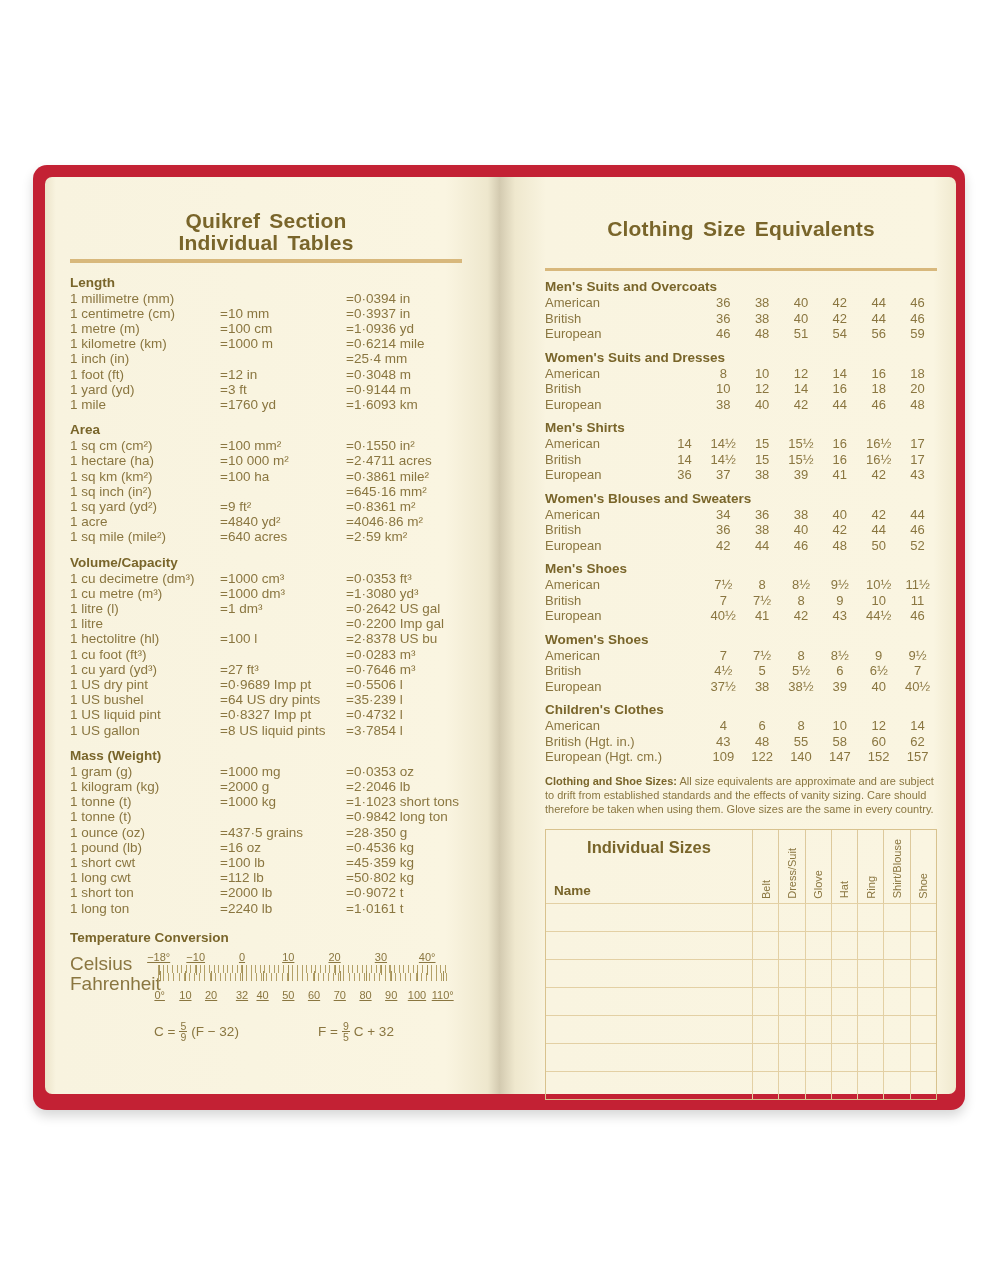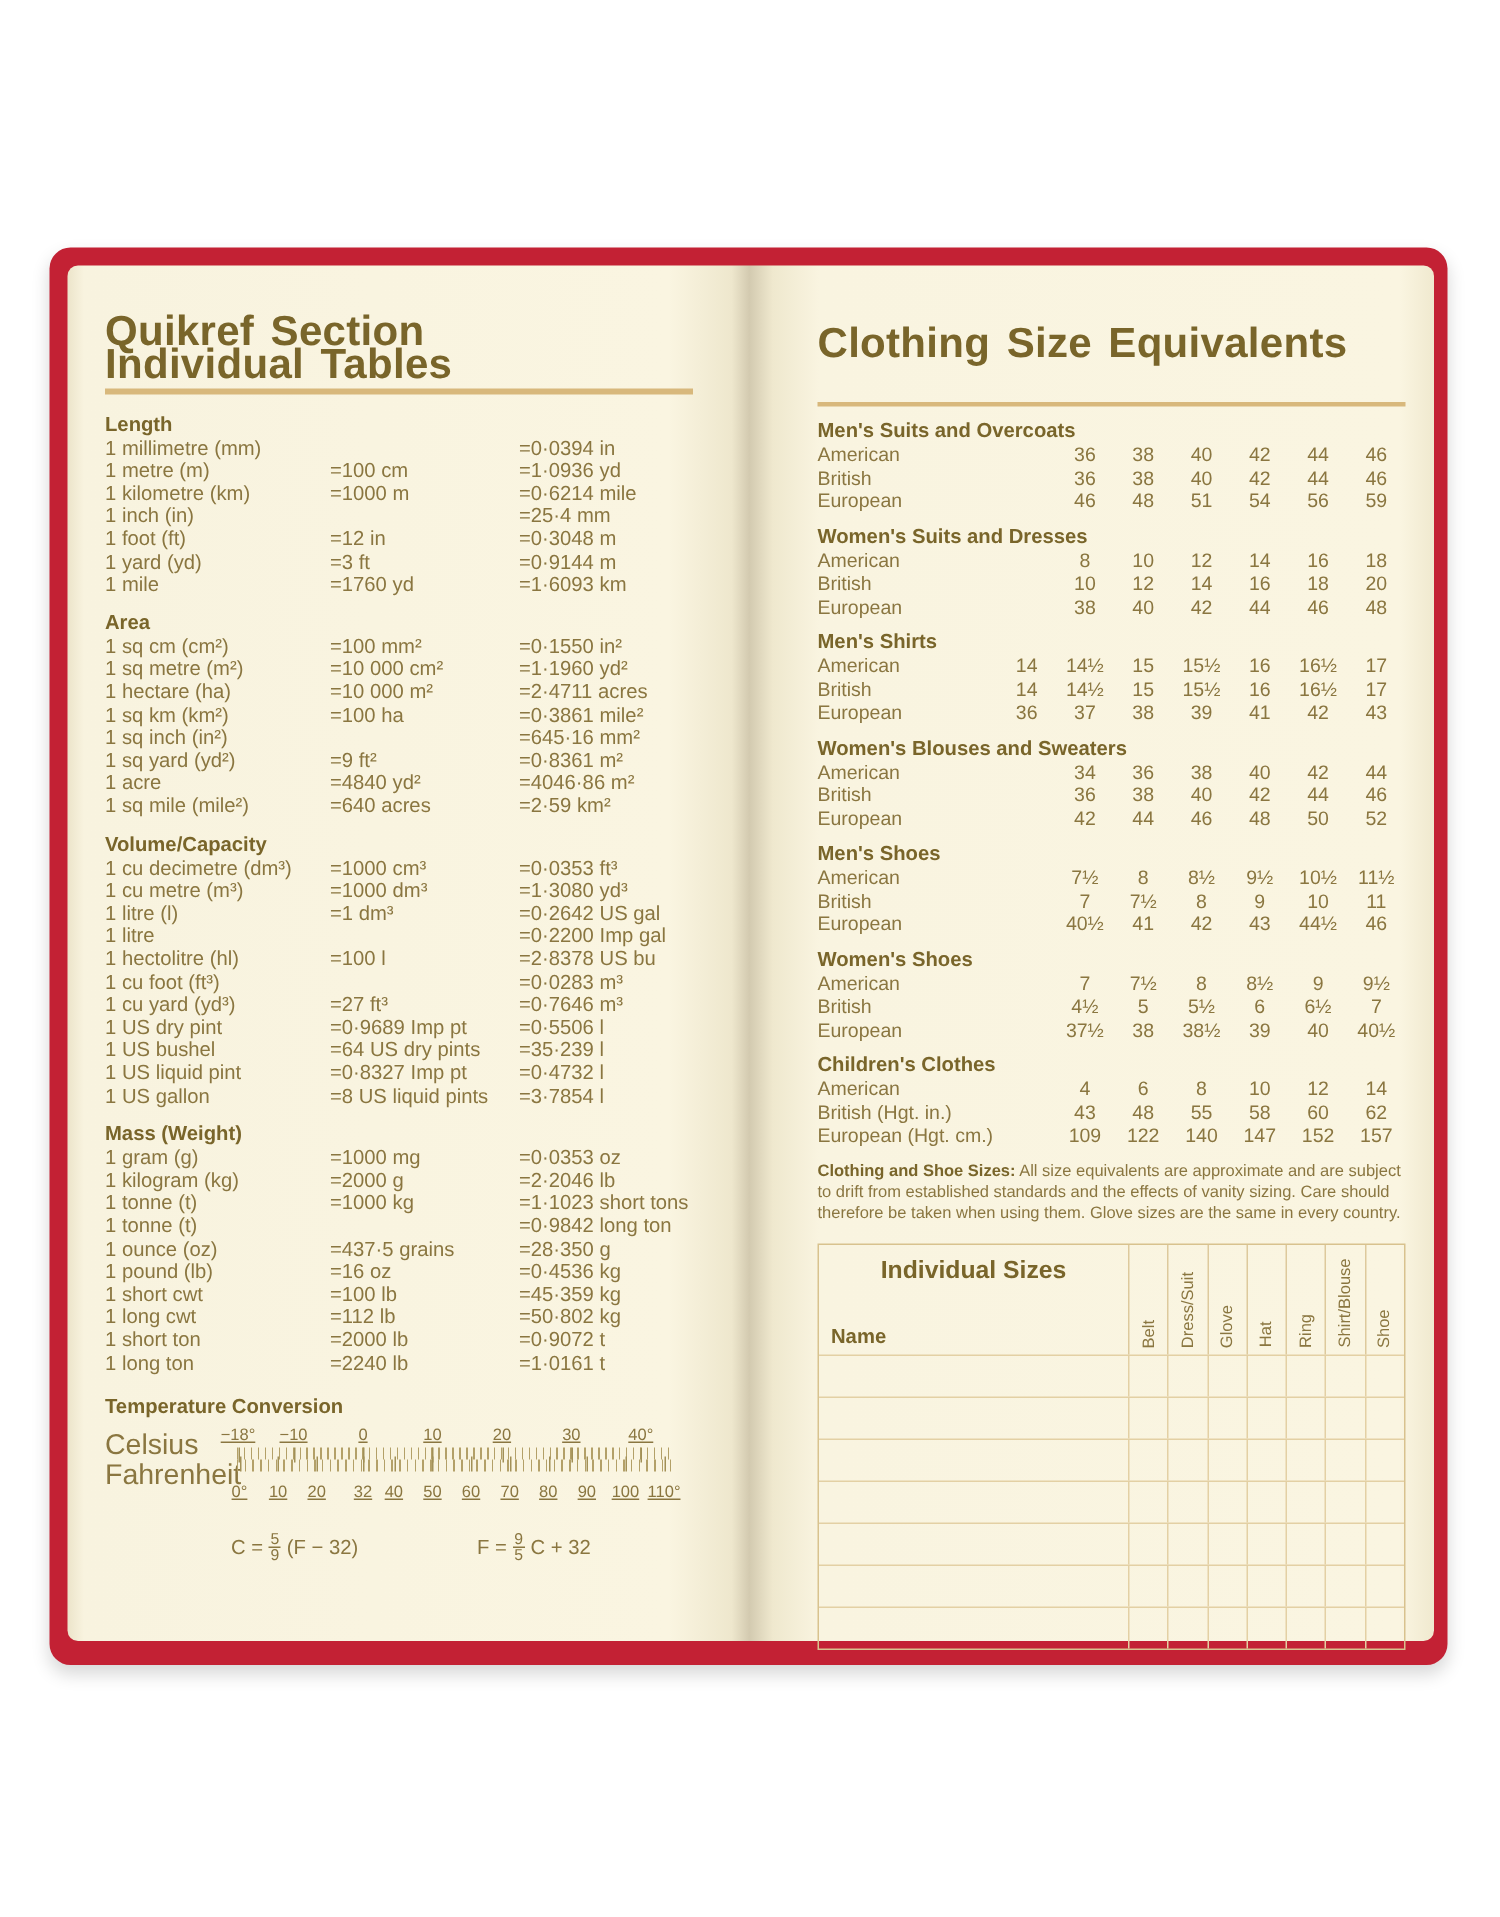--- a/index.html
+++ b/index.html
@@ -8,22 +8,22 @@
   .book{position:absolute;left:33px;top:165px;width:932px;height:945px;
         background:#c32134;border-radius:14px;box-shadow:0 6px 12px rgba(0,0,0,.16);}
   .pages{position:absolute;left:12px;top:12px;right:9px;bottom:16px;border-radius:7px;
         background:linear-gradient(to right,
           #ece4ca 0%,#f8f3df 1.2%,#faf5e1 44%,
           #eee7cd 48.6%,#d3cab0 49.9%,#efe8ce 51.6%,
           #f9f4e0 55%,#faf5e1 97.5%,#f0e9cf 100%);}
   .page{position:absolute;top:0;height:100%;box-sizing:border-box;color:#8a7640;}
   .page-left{left:0;width:455px;padding:33px 38px 0 25px;}
   .page-right{left:455px;width:456px;padding:41px 19px 0 45px;}
-  h1{margin:0;font-size:28px;line-height:21.5px;font-weight:bold;color:#79652a;
-     letter-spacing:.2px;word-spacing:3px;}
+  h1{margin:0;font-size:21px;line-height:21.5px;font-weight:bold;color:#79652a;
+     letter-spacing:.2px;word-spacing:3px;text-align:center;}
   .rule{height:3.5px;background:#d8b87c;margin-top:6px;}
   .page-right .rule{margin-top:28px;}
   .sec-h{font-weight:bold;font-size:13.5px;color:#79652a;margin:10px 0 1px;}
   .conv-sec:first-child .sec-h{margin-top:12px;}
   .conv-row{display:grid;grid-template-columns:150px 126px 1fr;line-height:15.2px;
             font-size:13.5px;white-space:nowrap;}
   .size-row{display:grid;grid-template-columns:120px repeat(7,1fr);line-height:15.5px;
             font-size:13px;}
   .size-row .v{text-align:center;}
   .size-sec .sec-h{margin:8px 0 1px;}
@@ -76,20 +76,25 @@
         <div id="conv-sections">
   <section class="conv-sec">
     <div class="sec-h">Length</div>
     <div>
   <div class="conv-row">
     <span class="c1">1 millimetre (mm)</span>
     <span class="c2"></span>
     <span class="c3">=0·0394 in</span>
   </div>
 
+  <div class="conv-row">
+    <span class="c1">1 centimetre (cm)</span>
+    <span class="c2">=10 mm</span>
+    <span class="c3">=0·3937 in</span>
+  </div>
 
   <div class="conv-row">
     <span class="c1">1 metre (m)</span>
     <span class="c2">=100 cm</span>
     <span class="c3">=1·0936 yd</span>
   </div>
 
   <div class="conv-row">
     <span class="c1">1 kilometre (km)</span>
     <span class="c2">=1000 m</span>
@@ -124,25 +129,20 @@
 
   <section class="conv-sec">
     <div class="sec-h">Area</div>
     <div>
   <div class="conv-row">
     <span class="c1">1 sq cm (cm²)</span>
     <span class="c2">=100 mm²</span>
     <span class="c3">=0·1550 in²</span>
   </div>
 
-  <div class="conv-row">
-    <span class="c1">1 sq metre (m²)</span>
-    <span class="c2">=10 000 cm²</span>
-    <span class="c3">=1·1960 yd²</span>
-  </div>
 
   <div class="conv-row">
     <span class="c1">1 hectare (ha)</span>
     <span class="c2">=10 000 m²</span>
     <span class="c3">=2·4711 acres</span>
   </div>
 
   <div class="conv-row">
     <span class="c1">1 sq km (km²)</span>
     <span class="c2">=100 ha</span>

